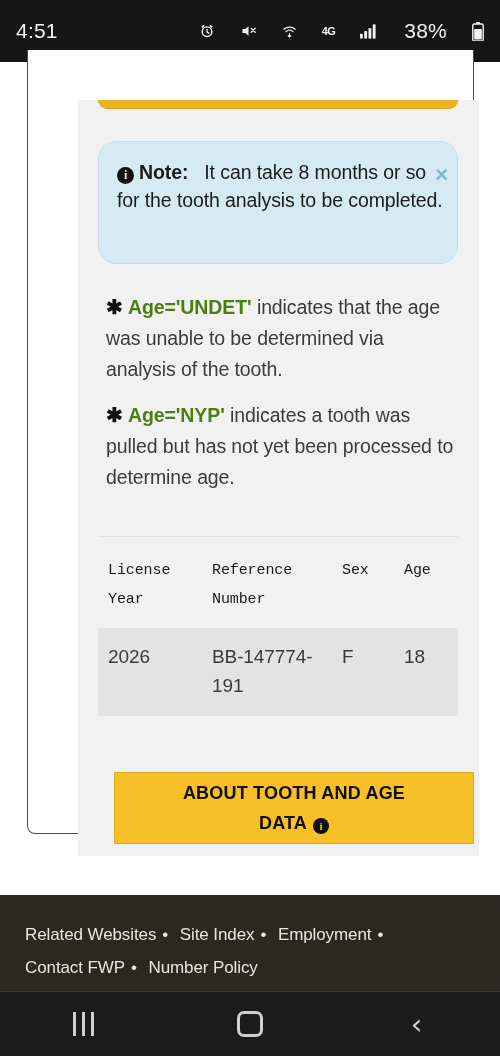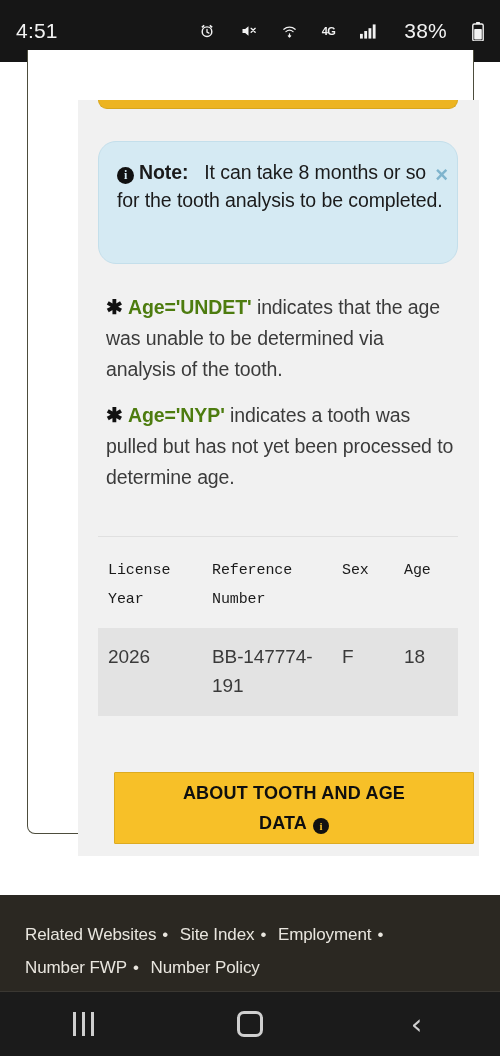--- a/index.html
+++ b/index.html
@@ -251,21 +251,21 @@
     </div>
   </div>
 
   <div class="footer">
     <div class="footer-line">
       <span class="flink">Related Websites</span><span class="fdot">•</span>
       <span class="flink">Site Index</span><span class="fdot">•</span>
       <span class="flink">Employment</span><span class="fdot">•</span>
     </div>
     <div class="footer-line">
-      <span class="flink">Number FWP</span><span class="fdot">•</span>
+      <span class="flink">Contact FWP</span><span class="fdot">•</span>
       <span class="flink">Number Policy</span>
     </div>
   </div>
 
   <div class="navbar">
     <div class="nav-btn">
       <span class="nav-recents">
           <i></i>
           <i></i>
           <i></i>

